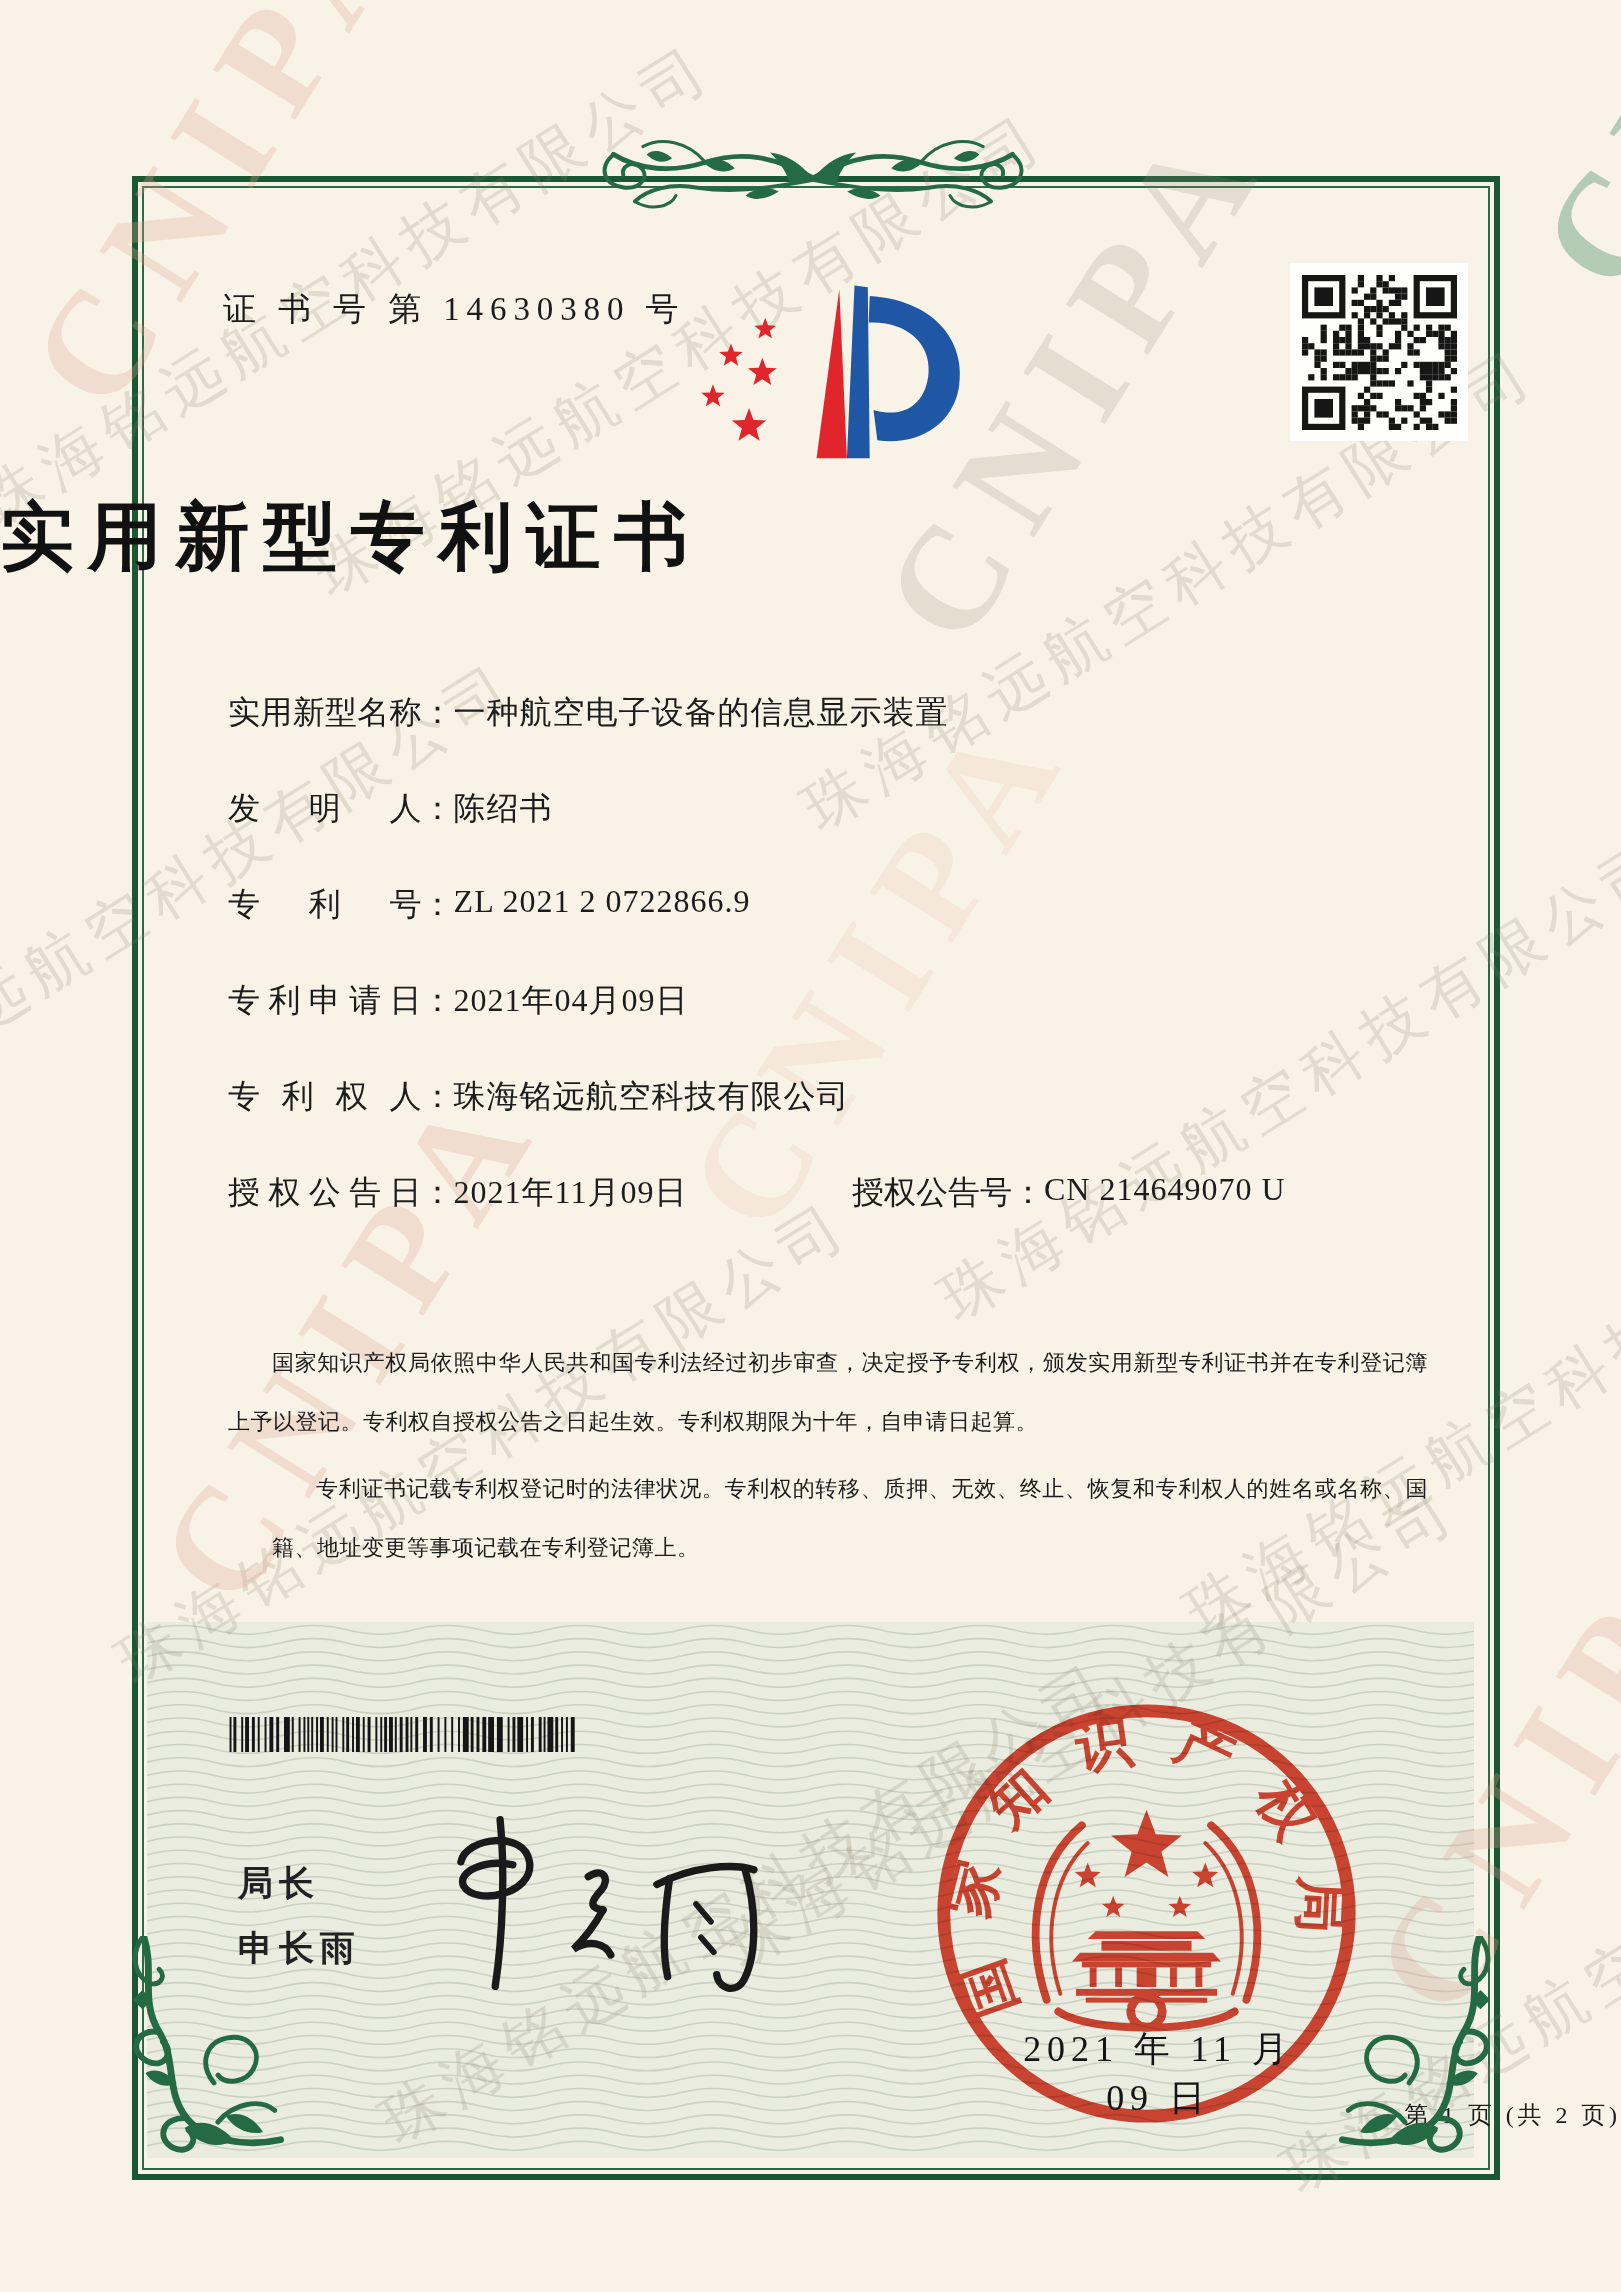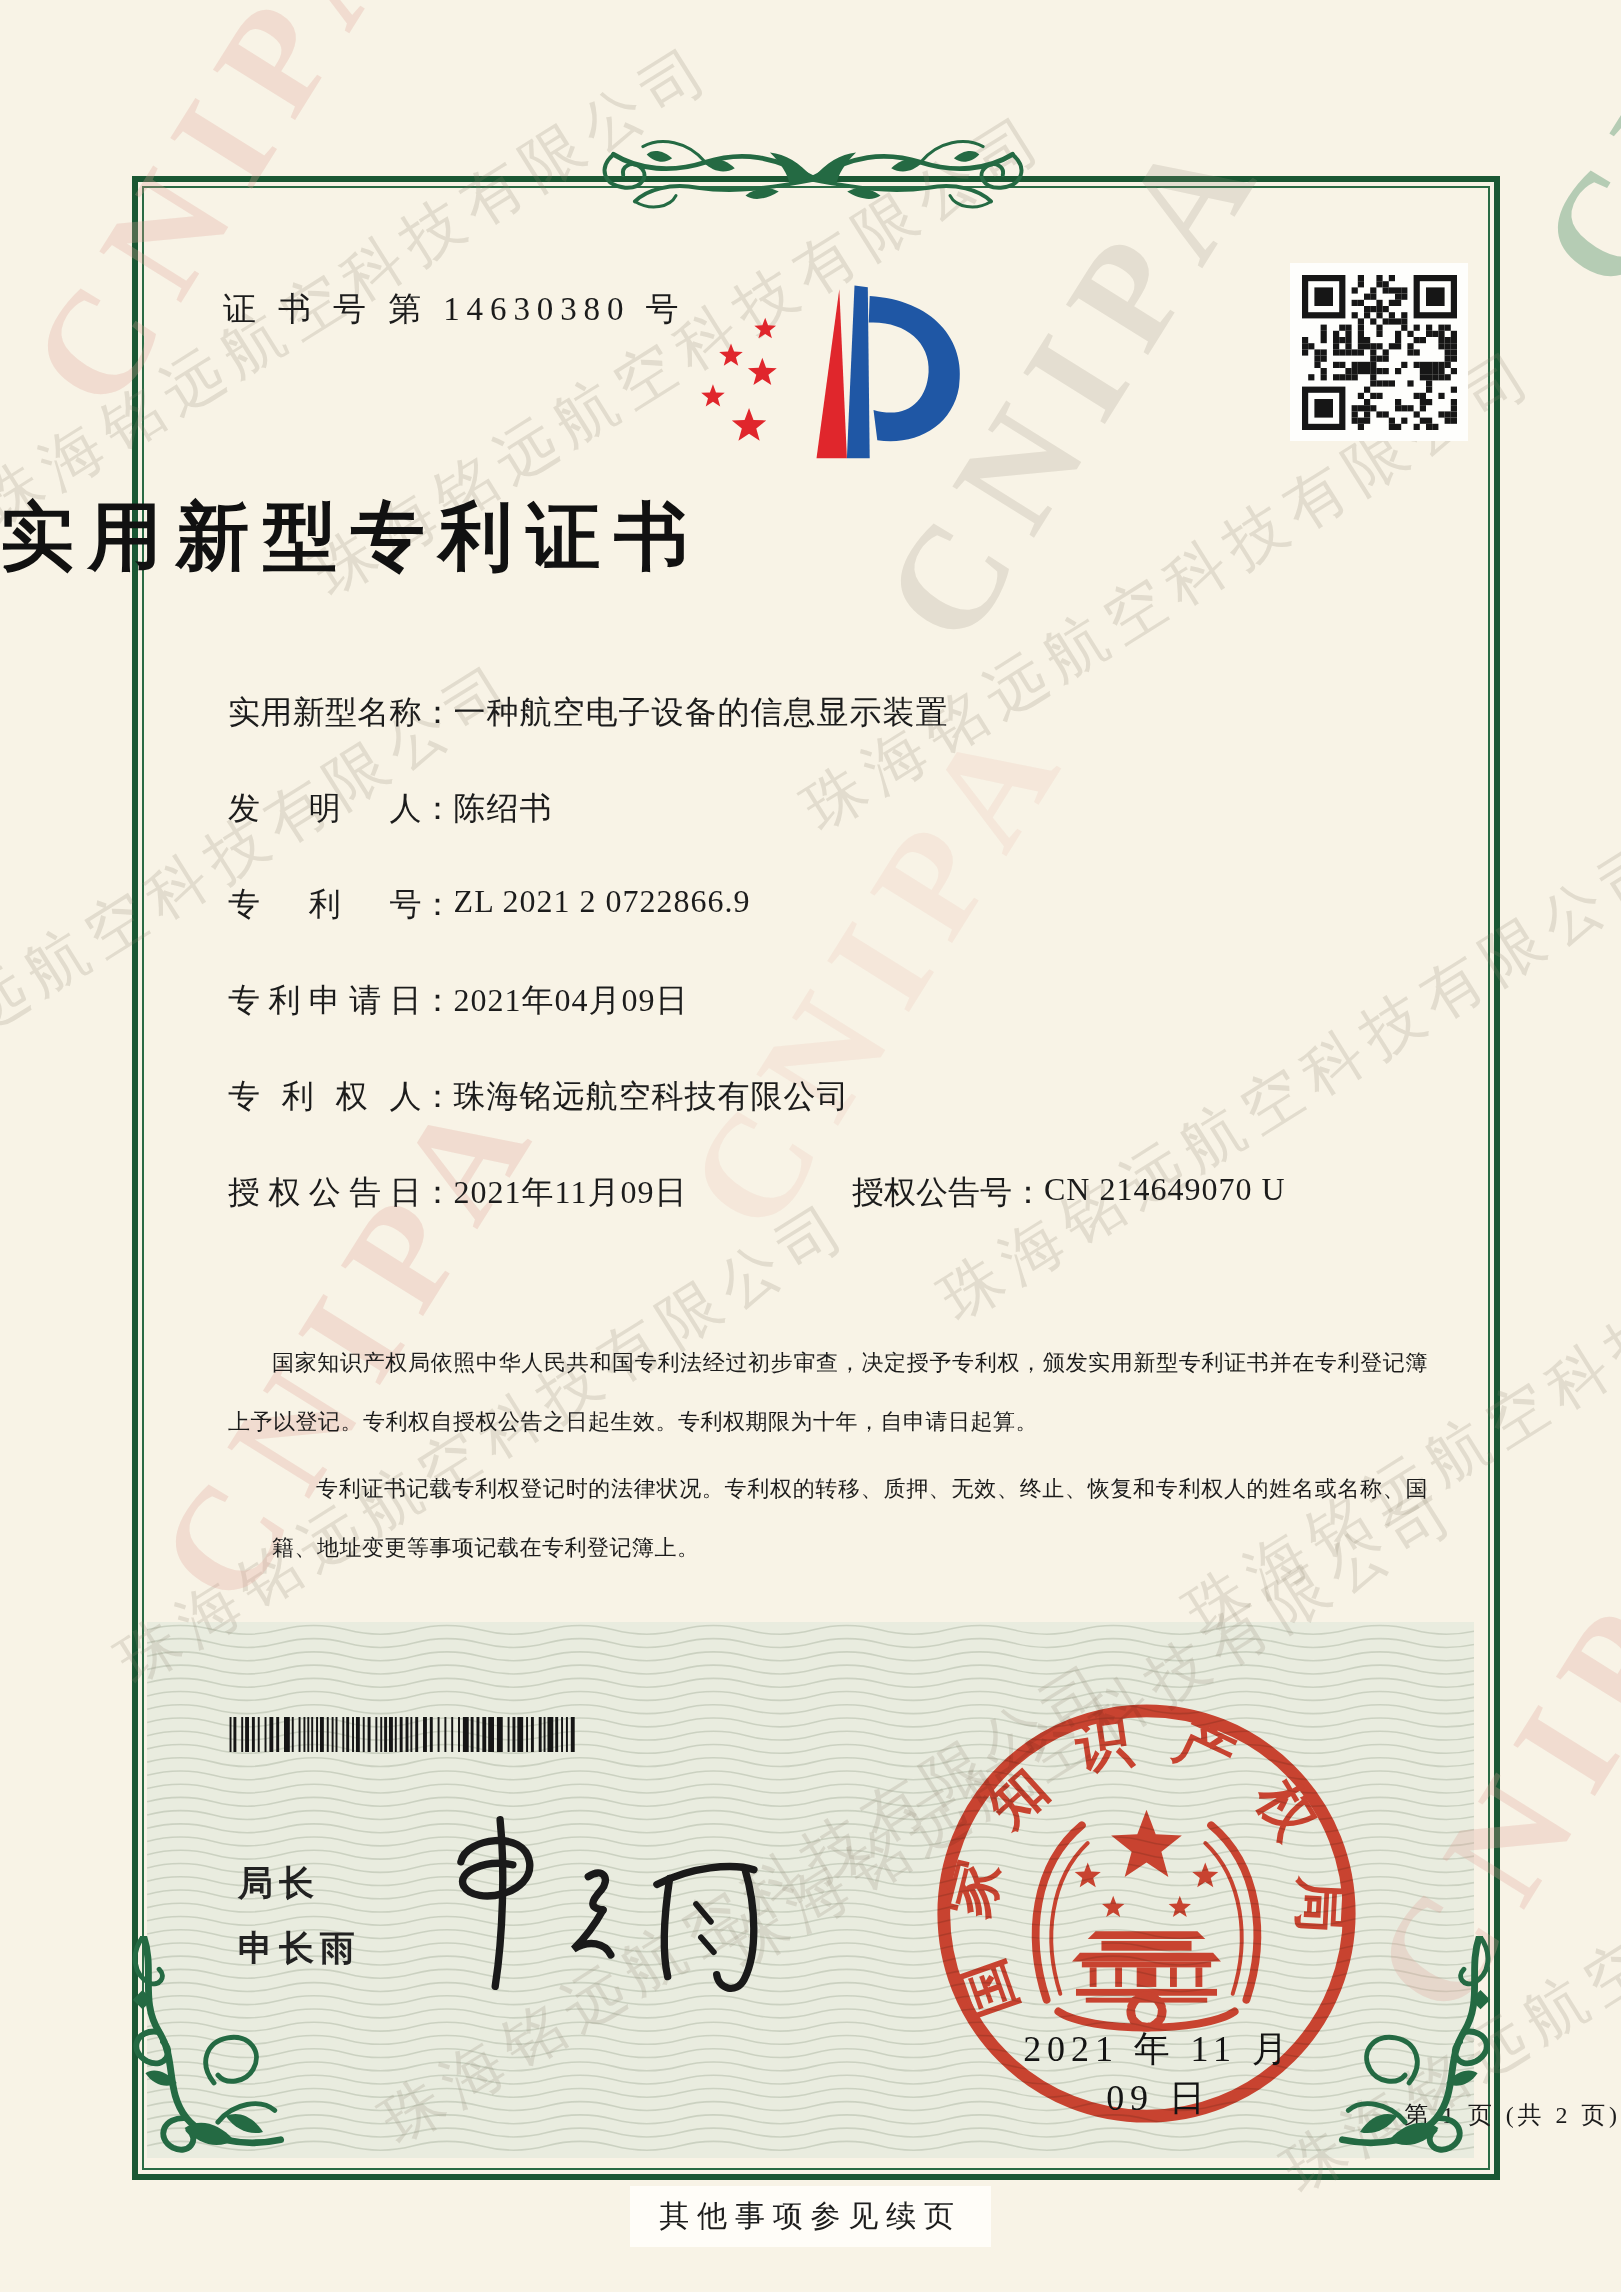--- a/index.html
+++ b/index.html
@@ -506,23 +506,20 @@
         <path d="M255,78 C290,60 332,56 354,63"></path>
         <path d="M268,72 C262,112 260,146 266,172"></path>
         <path d="M345,63 C356,100 358,148 344,175 C336,190 318,185 316,170"></path>
         <path d="M295,98 L310,116" stroke-width="6"></path>
         <path d="M300,132 L313,147" stroke-width="6"></path>
       </g>
     </svg>
 
     <div class="page-num">第 1 页 (共 2 页)</div>
 
-    <div class="cont-wrap">
-      <span class="cont-box">其他事项参见续页</span>
-    </div>
   </div>
 
   <svg class="seal" viewBox="0 0 436 436">
     <defs>
       <path id="sealTextArc" d="M 97 320 A 158 158 0 1 1 339 320"></path>
     </defs>
     <circle cx="218" cy="218" r="207" fill="none" stroke="#d93a26" stroke-width="13"></circle>
     <text font-size="57" font-weight="700" fill="#d93a26" font-family="'Liberation Serif','DejaVu Serif',serif" letter-spacing="36">
       <textPath href="#sealTextArc" startOffset="10">国家知识产权局</textPath>
     </text>

